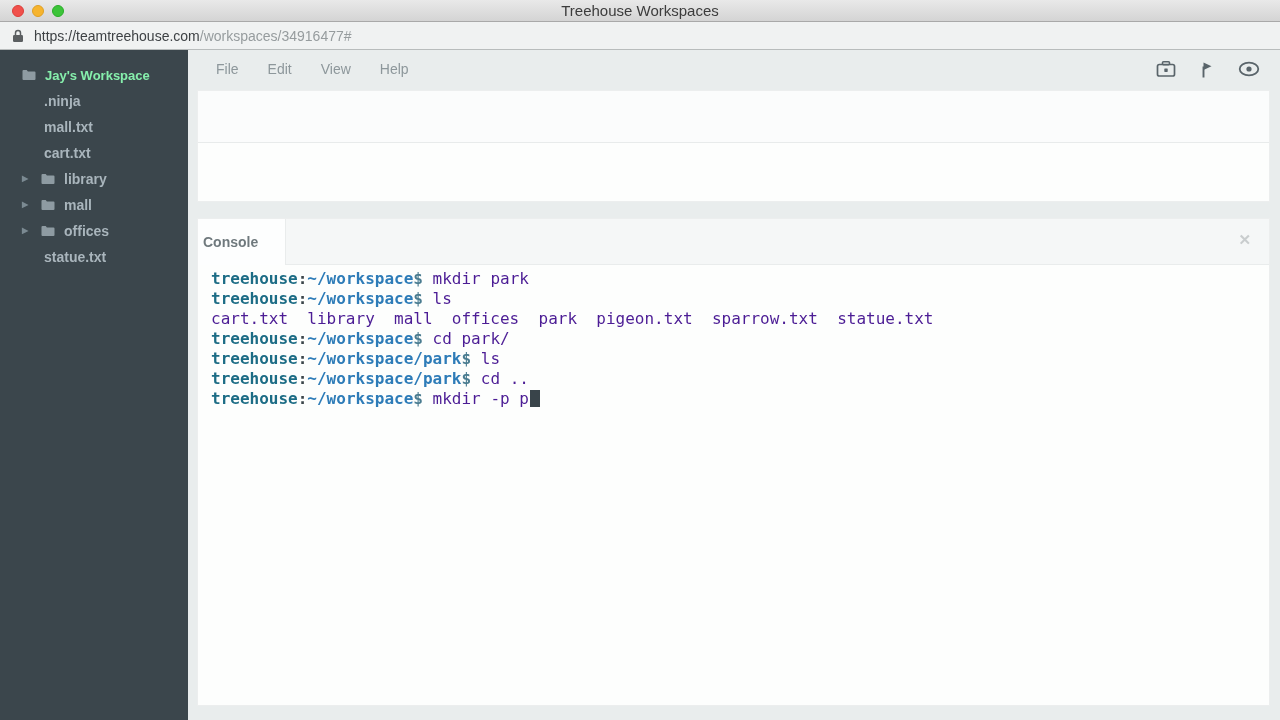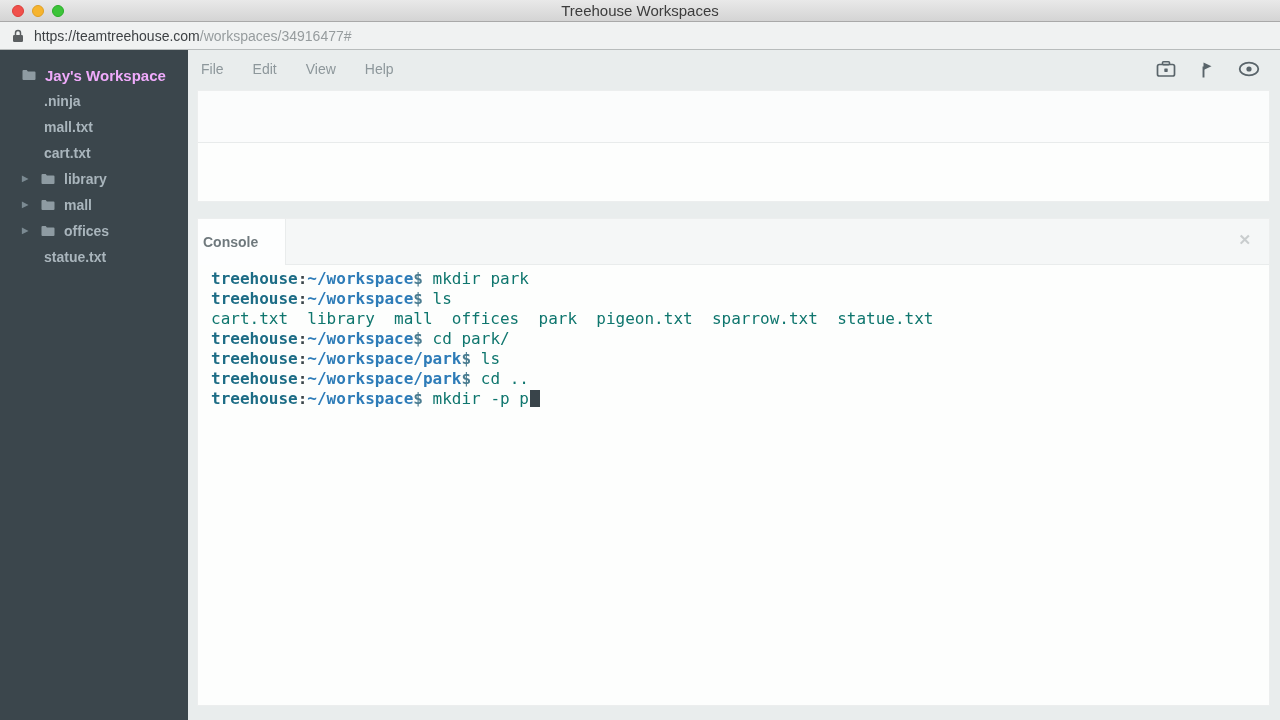--- a/index.html
+++ b/index.html
@@ -30,30 +30,30 @@
   .url .host { color:#3e4245; }
   .url .path { color:#969c9e; }
 
   
   .app { display:flex; height:670px; }
 
   
   .sidebar { width:188px; background:#3b464c; height:100%; padding-top:12px; flex:none; }
   .srow { display:flex; align-items:center; height:26px; padding-left:22px;
           color:#a9b5bc; font-weight:600; font-size:14px; cursor:pointer; }
-  .srow.t-workspace { color:#f0abfc; font-weight:700; font-size:15px; }
+  .srow.t-workspace { color:#86efac; font-weight:700; font-size:13px; }
   .srow.t-file { padding-left:44px; }
   .chev { width:19px; font-size:8px; color:#7b8a92; display:none; line-height:1; }
   .srow.t-folder .chev { display:inline-block; }
   .fold { display:none; margin-right:9px; line-height:0; }
   .srow.t-workspace .fold, .srow.t-folder .fold { display:inline-flex; }
 
   
   .main { flex:1; display:flex; flex-direction:column; background:#e9eded; }
-  .menubar { height:38px; display:flex; align-items:center; padding:0 20px 0 13px; }
+  .menubar { height:38px; display:flex; align-items:center; padding:0 20px 0 28px; }
   .menu-items { display:flex; list-style:none; }
   .menu-items li { margin-right:29px; font-size:14px; color:#8d979b; cursor:pointer; }
   .menu-icons { margin-left:auto; display:flex; align-items:center; gap:23px; }
   .menu-icons .micon { display:inline-flex; cursor:pointer; line-height:0; }
 
   .editor-card { margin:2px 10px 0 9px; background:#fcfdfd; border:1px solid #eceeee; }
   .tabstrip { height:52px; border-bottom:1px solid #e8ebeb; background:#fbfcfc; }
   .editor-pane { height:58px; background:#fdfefd; }
 
   .console-card { margin:16px 10px 0 9px; height:488px; background:#fdfefd;
@@ -66,21 +66,21 @@
   .console-close { position:absolute; right:18px; top:12px; font-size:15px;
                    color:#c9cdce; cursor:pointer; font-weight:700; }
   .console-body { flex:1; background:#fdfefd; padding:4px 0 0 13px;
                   font-family:"DejaVu Sans Mono", monospace; font-size:16px;
                   cursor:text; overflow:hidden; }
   .cline { height:20px; line-height:20px; white-space:pre; }
   .c-host   { color:#1c6c85; font-weight:700; }
   .c-sep    { color:#3b454a; font-weight:700; }
   .c-path   { color:#2e7cb8; font-weight:700; }
   .c-dollar { color:#4a7c90; font-weight:700; }
-  .c-cmd, .c-out { color:#0f766e;margin-top:36px; }
+  .c-cmd, .c-out { color:#4c1d95;margin-top:36px; }
   .c-cursor { display:inline-block; width:10px; height:17px; background:#39444a;
               vertical-align:-3px; margin-left:1px; }
 </style>
 </head>
 <body>
 
 <div class="screen">
 
   <div class="titlebar">
     <div class="traffic">

